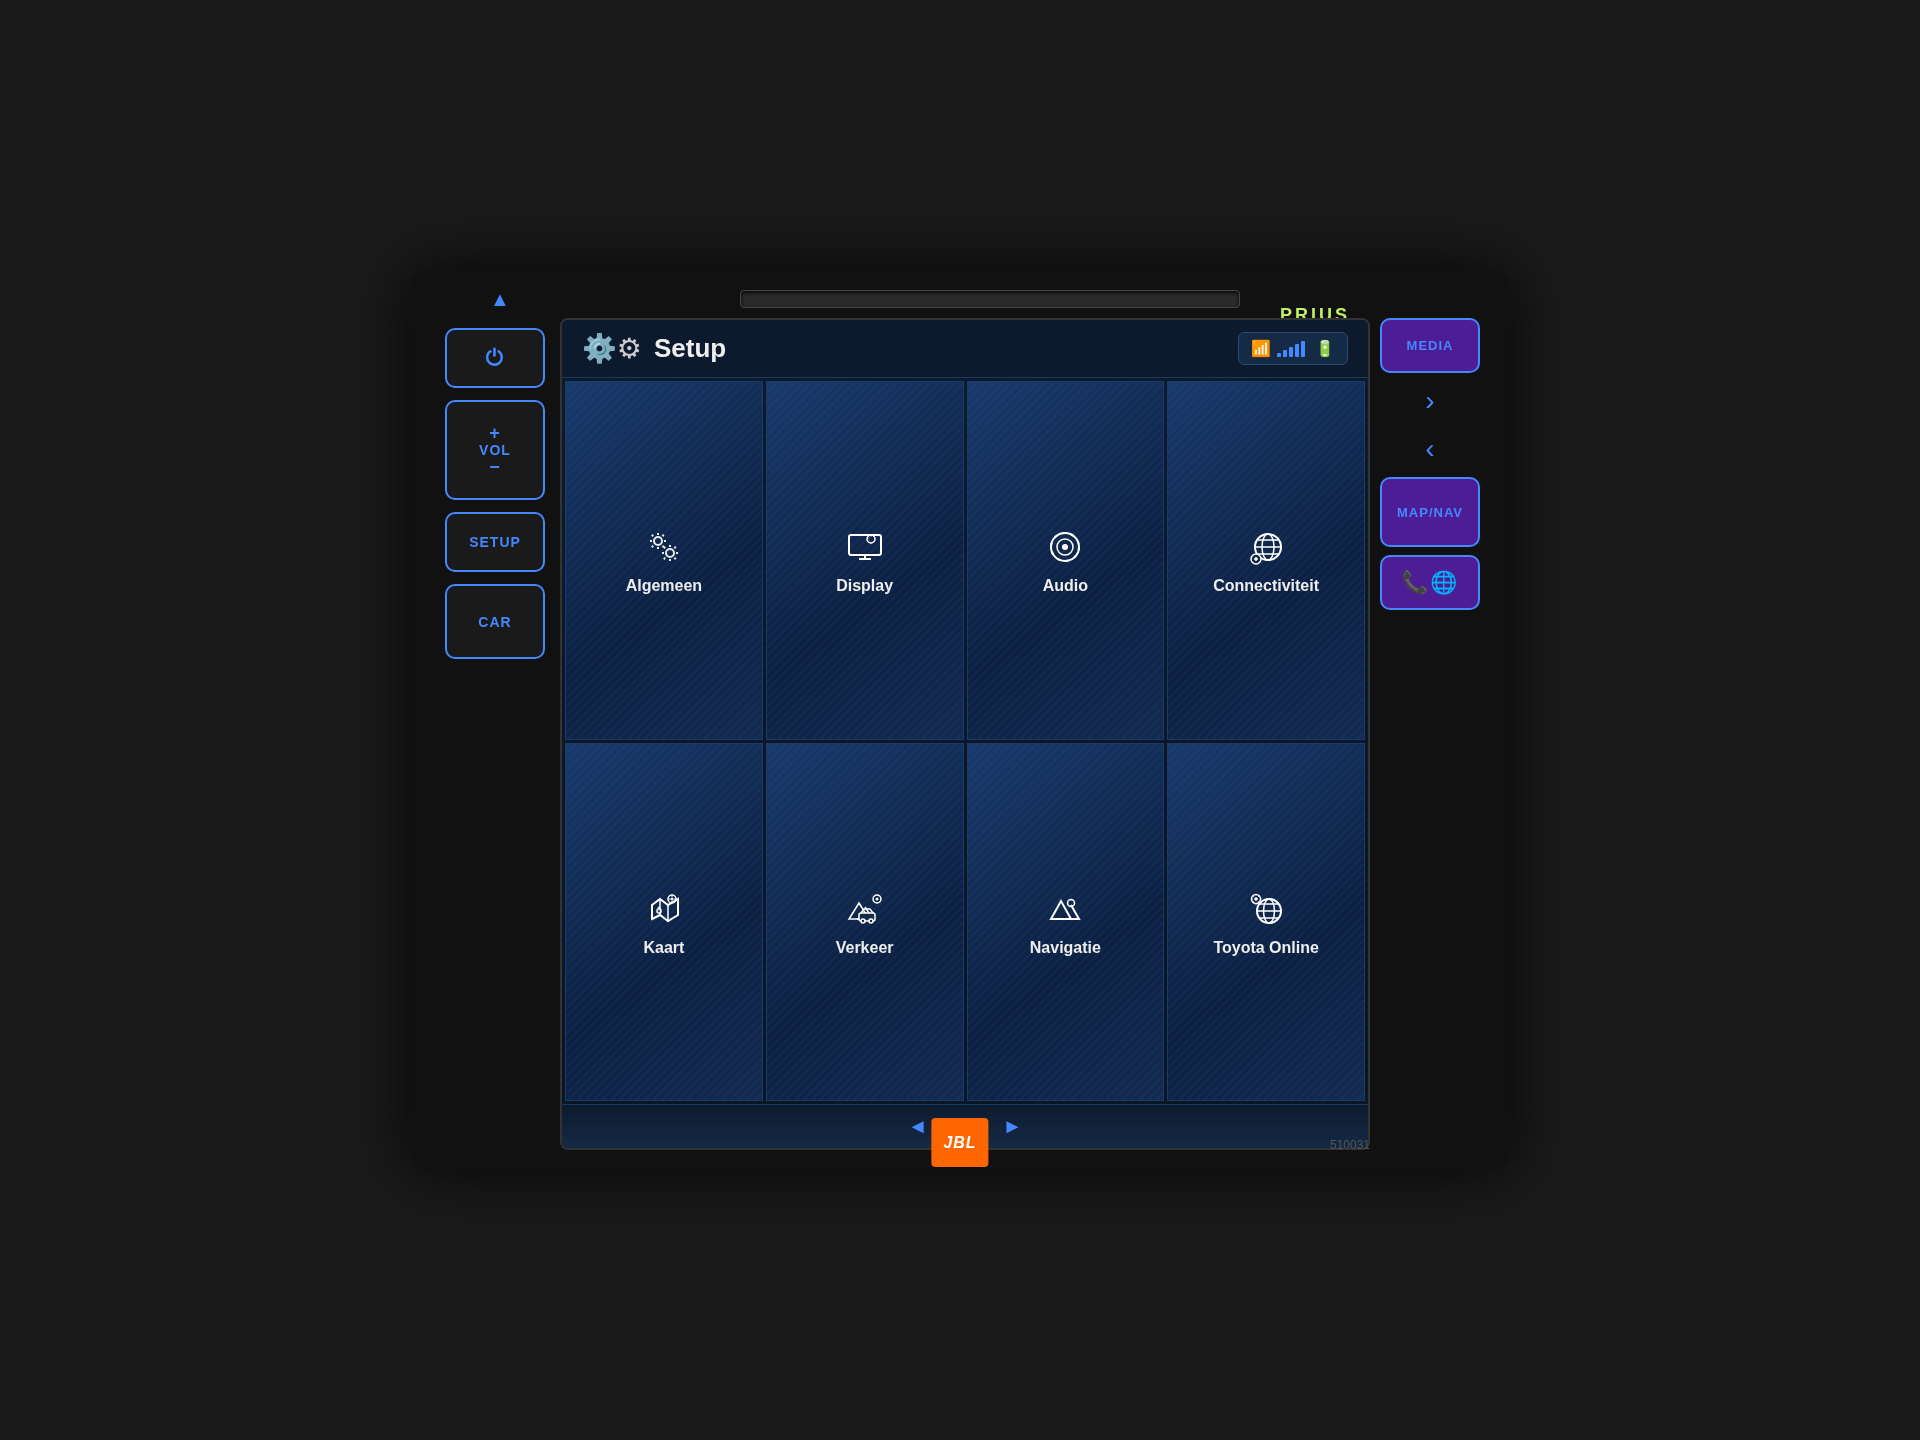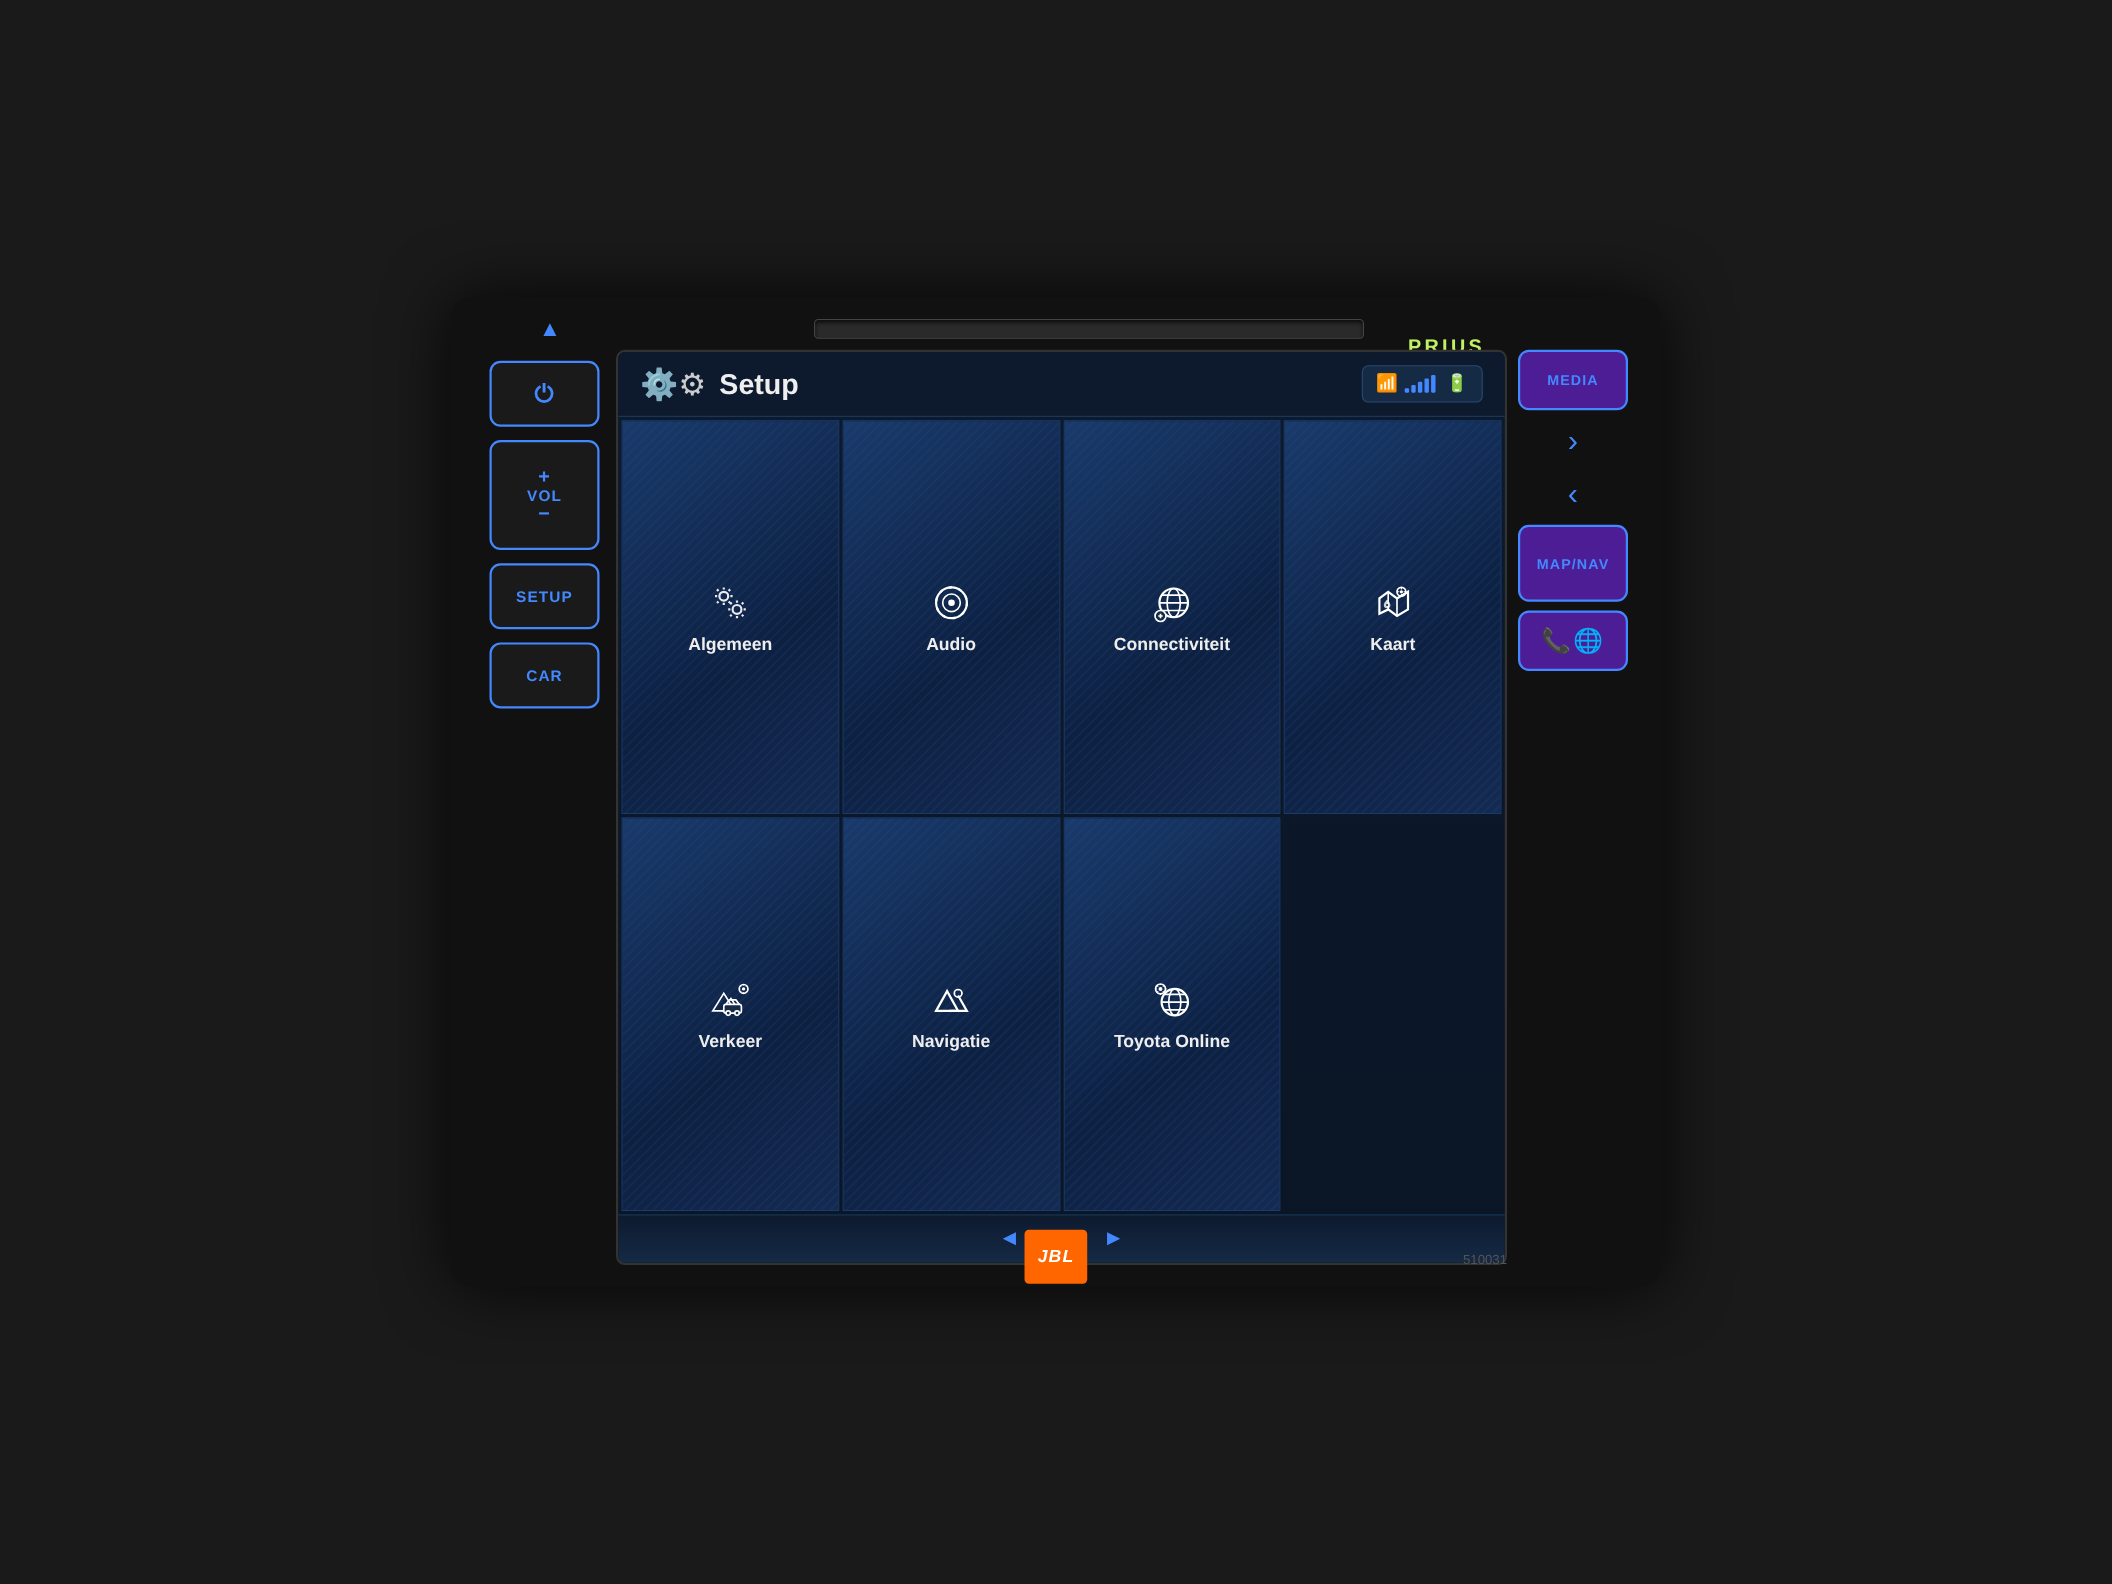--- a/index.html
+++ b/index.html
@@ -108,21 +108,21 @@
 
     .ctrl-btn.vol-btn {
       height: 100px;
     }
 
     .ctrl-btn.setup-btn {
       height: 60px;
     }
 
     .ctrl-btn.car-btn {
-      height: 60px;
+      height: 75px;
     }
 
     .vol-symbol {
       font-size: 18px;
       line-height: 1;
     }
 
     
     .screen {
       flex: 1;
@@ -409,20 +409,29 @@
             <g fill="white" opacity="0.9">
               <circle cx="16" cy="16" r="4" fill="none" stroke="white" stroke-width="2"></circle>
               <path d="M16 8v2M16 22v2M8 16h2M22 16h2M9.8 9.8l1.4 1.4M21.8 9.8l-1.4 1.4M9.8 22.2l1.4-1.4M21.8 22.2l-1.4-1.4" stroke="white" stroke-width="2"></path>
               <circle cx="28" cy="28" r="4" fill="none" stroke="white" stroke-width="2"></circle>
               <path d="M28 20v2M28 34v2M20 28h2M34 28h2M21.8 21.8l1.4 1.4M33.8 21.8l-1.4 1.4M21.8 34.2l1.4-1.4M33.8 34.2l-1.4-1.4" stroke="white" stroke-width="2"></path>
             </g>
           </svg>
           <span class="menu-label">Algemeen</span>
         </div>
 
+        <div class="menu-item">
+          <svg class="icon-svg" viewBox="0 0 44 44" fill="none" xmlns="http://www.w3.org/2000/svg">
+            <rect x="6" y="10" width="32" height="20" rx="2" stroke="white" stroke-width="2" fill="none"></rect>
+            <path d="M16 34h12M22 30v4" stroke="white" stroke-width="2"></path>
+            <circle cx="28" cy="14" r="4" fill="none" stroke="white" stroke-width="1.5"></circle>
+            <path d="M28 10.5v1M28 17.5v1M24.5 14h1M31 14h1M25.6 11.6l0.7 0.7M30 16l0.7 0.7M25.6 16.4l0.7-0.7M30 12l0.7-0.7" stroke="white" stroke-width="1"></path>
+          </svg>
+          <span class="menu-label">Display</span>
+        </div>
 
         <div class="menu-item">
           <svg class="icon-svg" viewBox="0 0 44 44" fill="none" xmlns="http://www.w3.org/2000/svg">
             <circle cx="22" cy="22" r="14" stroke="white" stroke-width="2" fill="none"></circle>
             <circle cx="22" cy="22" r="8" stroke="white" stroke-width="1.5" fill="none"></circle>
             <circle cx="22" cy="22" r="3" fill="white"></circle>
             <circle cx="22" cy="22" r="14" stroke="white" stroke-width="2" fill="none" stroke-dasharray="3 6" stroke-dashoffset="0"></circle>
           </svg>
           <span class="menu-label">Audio</span>
         </div>

